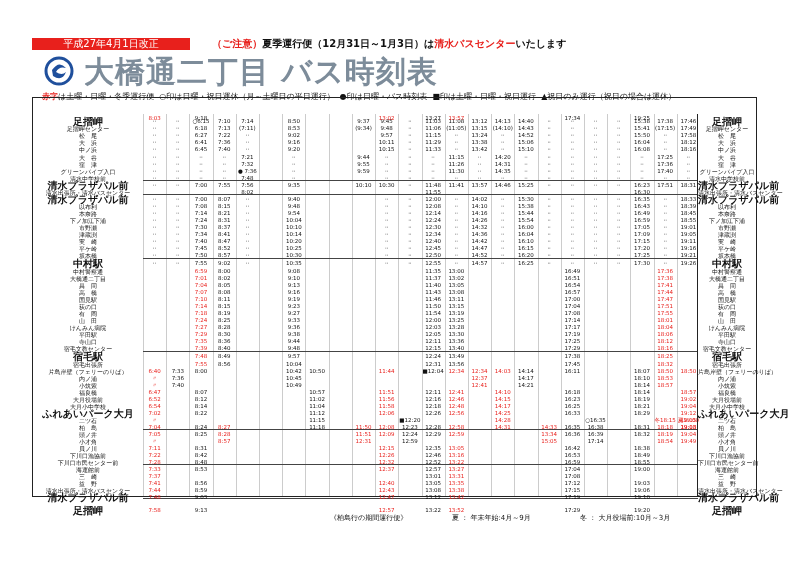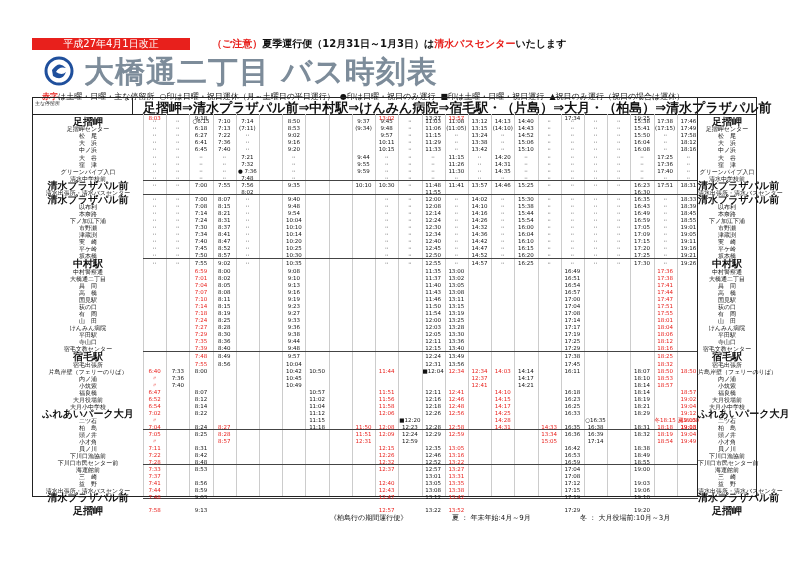--- a/index.html
+++ b/index.html
@@ -34,33 +34,28 @@
 <div class="revised">平成27年4月1日改正</div>
 <div class="notice">
   <span class="red">（ご注意）</span><span>夏季運行便（12月31日～1月3日）は</span><span class="red">清水バスセンター</span><span>いたします</span>
 </div>
 <svg class="logo" viewBox="0 0 30 30">
   <circle cx="15" cy="15" r="13" fill="none" stroke="#1f4f9c" stroke-width="3"></circle>
   <path d="M8 14 Q15 4 22 12 Q15 10 12 16 Q18 20 22 16 Q18 26 9 20" fill="#1f4f9c"></path>
 </svg>
 <div class="title">大橋通二丁目 バス時刻表</div>
 <div class="legend">
-  <span class="red">赤字</span><span>は土曜・日曜・主な停留所</span>&nbsp;
+  <span class="red">赤字</span><span>は土曜・日曜・冬季運行便</span>&nbsp;
   <span>○印は日曜・祝日運休（月～土曜日の平日運行）</span>&nbsp;
-  <span>●印は日曜・祝日のみ運行</span>&nbsp;
+  <span>●印は日曜・バス時刻表</span>&nbsp;
   <span>■印は土曜・日曜・祝日運行</span>&nbsp;
   <span>▲祝日のみ運行（祝日の場合は運休）</span>
 </div>
 
 <div class="tbl">
-  <div class="hdr">
-    <div class="corner">主な停留所</div>
-    <div class="route">足摺岬⇒清水プラザパル前⇒中村駅⇒けんみん病院⇒宿毛駅・（片島）⇒大月・（柏島）⇒清水プラザパル前</div>
-    <div class="rcorner"></div>
-  </div>
   <div class="stations-l" id="stl">
       <div class="st big" style="top: 4px;">足摺岬</div>
       <div class="st" style="top: 11px;">足摺岬センター</div>
       <div class="st" style="top: 18px;">松　尾</div>
       <div class="st" style="top: 25px;">大　浜</div>
       <div class="st" style="top: 32px;">中ノ浜</div>
       <div class="st" style="top: 40px;">大　谷</div>
       <div class="st" style="top: 47px;">窪　津</div>
       <div class="st" style="top: 54px;">グリーンパイプ入口</div>
       <div class="st" style="top: 61px;">清水中学校前</div>

